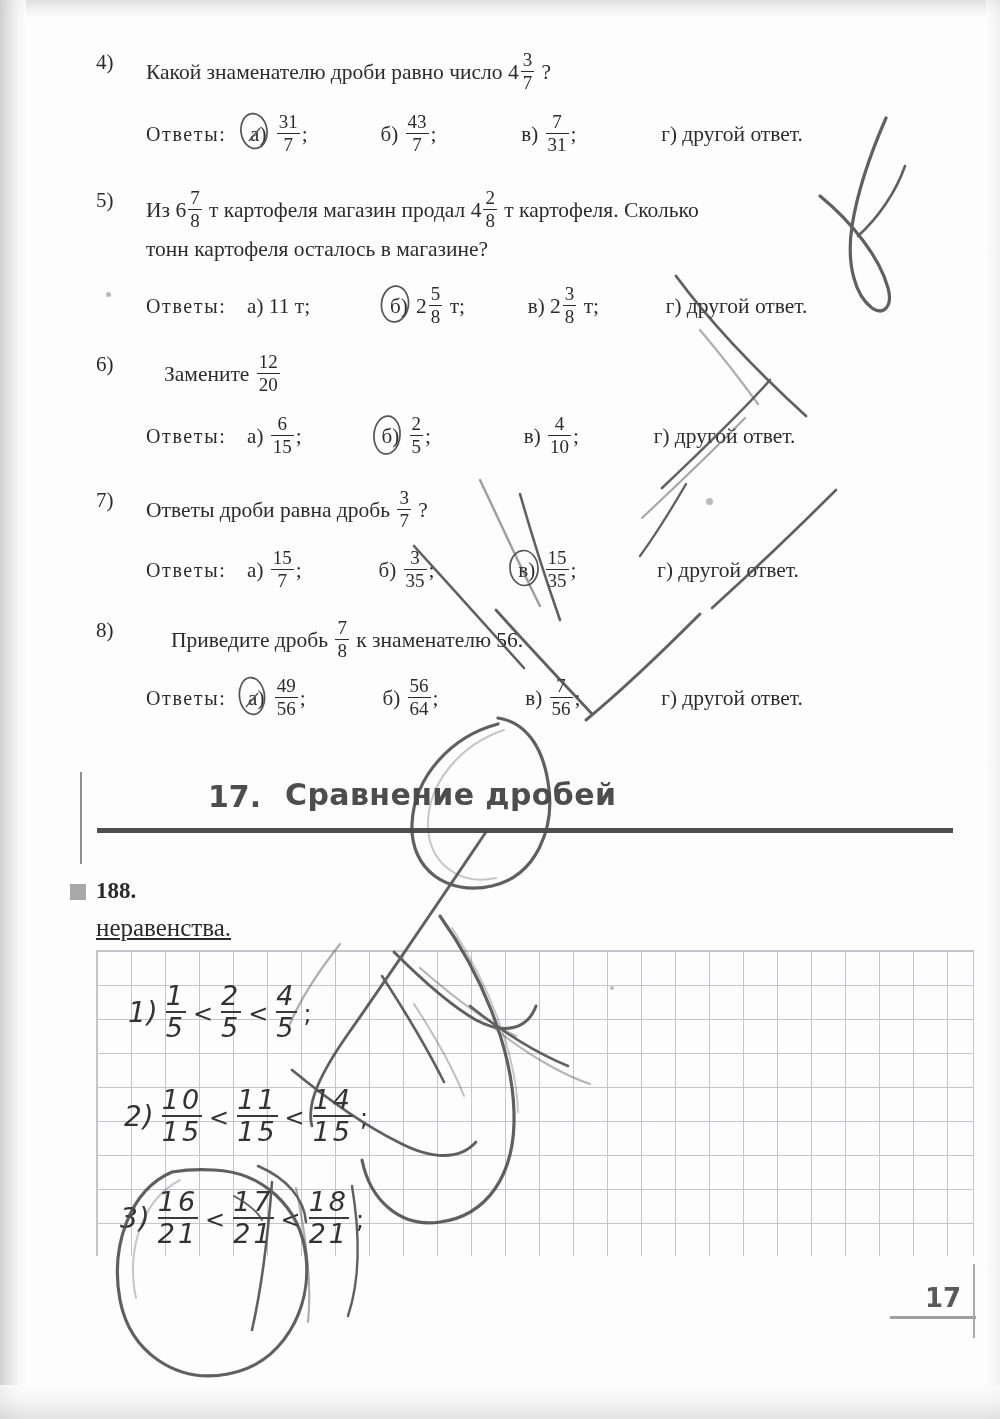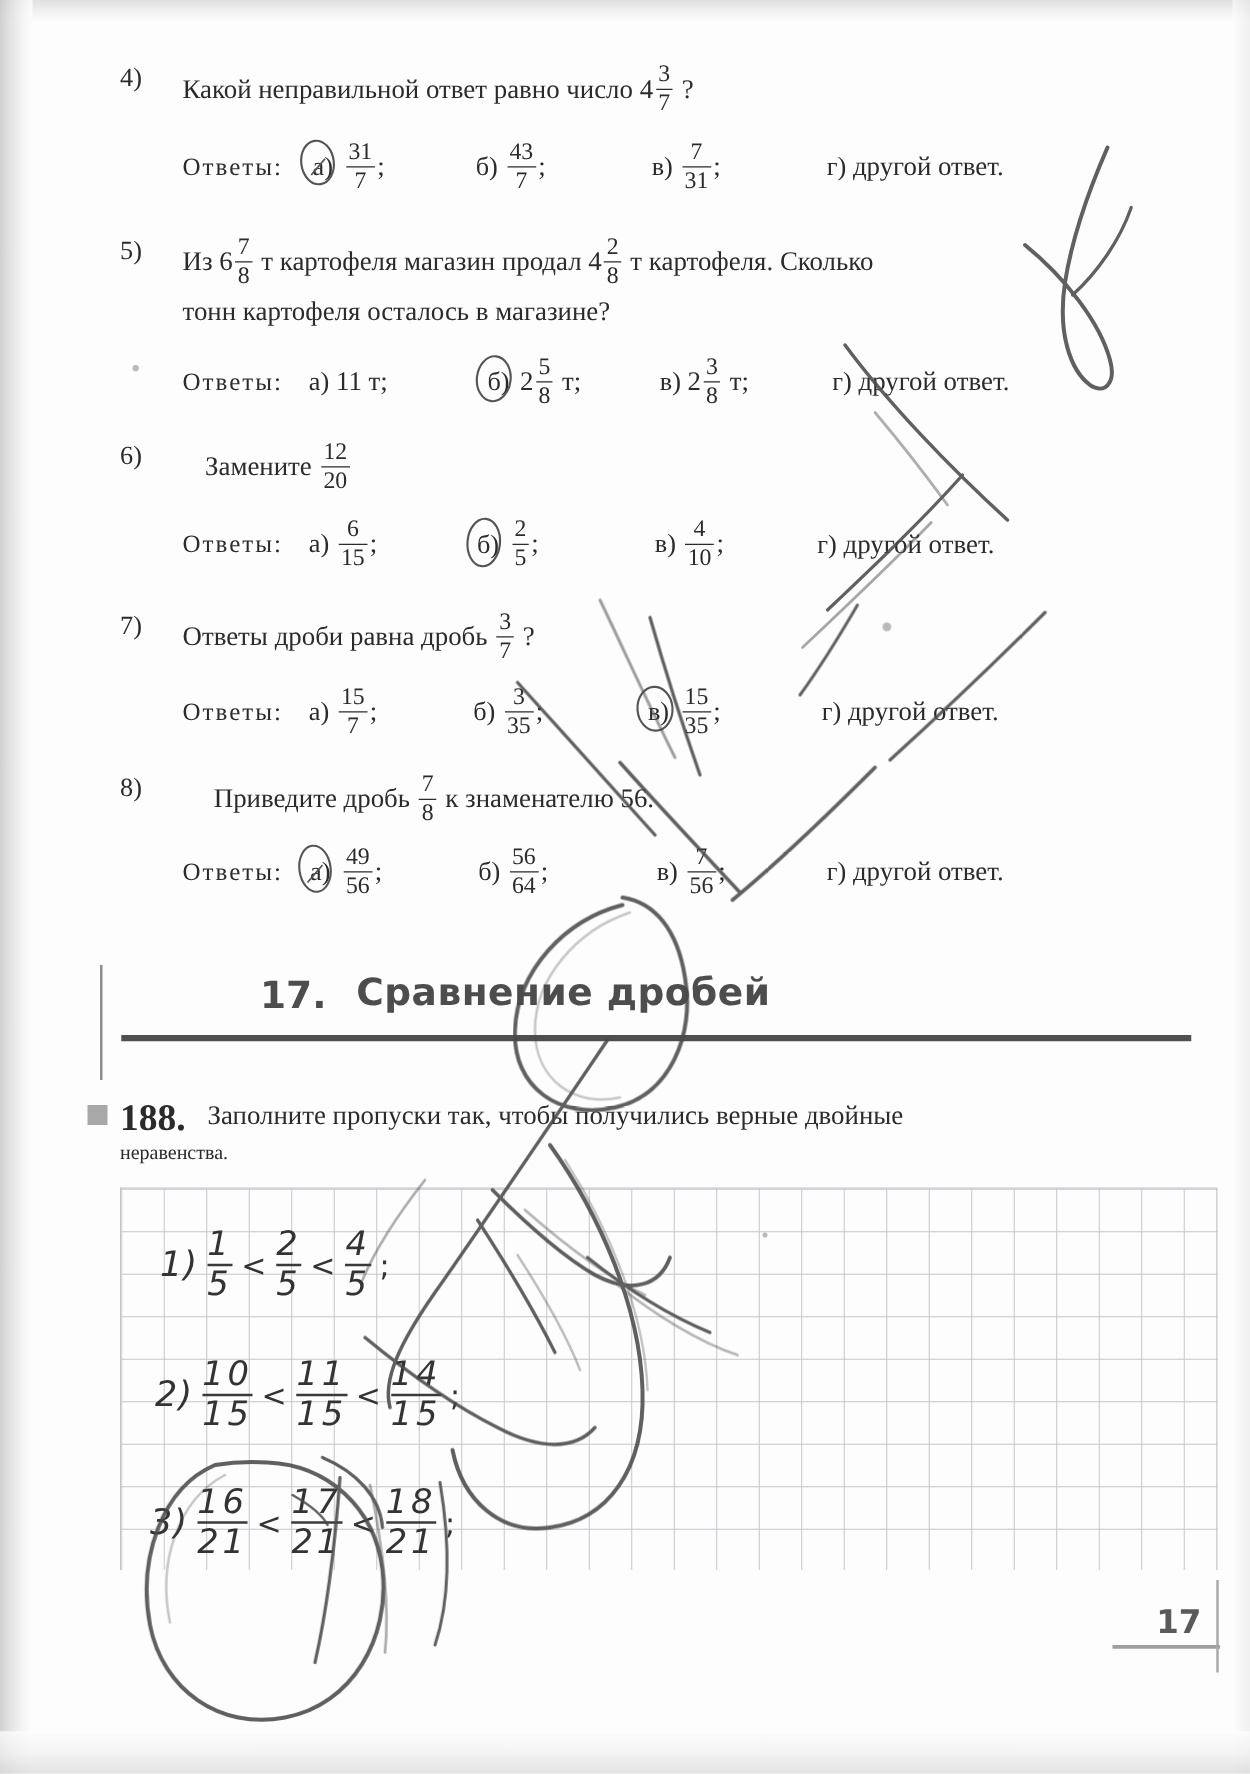--- a/index.html
+++ b/index.html
@@ -110,29 +110,29 @@
   }
 
   
   #task-bullet {
     position: absolute; left: 70px; top: 884px;
     width: 16px; height: 16px; background: #a8a8a8;
   }
   #task-num {
     position: absolute; left: 96px; top: 878px;
     font-family: "Liberation Serif", serif;
-    font-weight: bold; font-size: 30px; color: #2b2b2b;
+    font-weight: bold; font-size: 23px; color: #2b2b2b;
   }
   #task-text-1 {
     position: absolute; left: 166px; top: 880px;
     font-size: 21.5px; white-space: nowrap;
   }
   #task-text-2 {
     position: absolute; left: 96px; top: 914px;
-    font-size: 16px; white-space: nowrap;
+    font-size: 25px; white-space: nowrap; text-decoration: underline;
   }
 
   
   #grid {
     position: absolute;
     left: 96px; top: 950px;
     width: 878px; height: 306px;
     background-image:
       linear-gradient(to right, #b9bcc2 1px, transparent 1px),
       linear-gradient(to bottom, #b9bcc2 1px, transparent 1px);
@@ -195,21 +195,21 @@
 
 <div id="page">
 
   <div class="edge-top"></div>
   <div class="edge-left"></div>
   <div class="edge-right"></div>
   <div class="edge-bottom"></div>
 
   <div class="qnum" style="left:96px; top:50px;">4)</div>
   <div class="qtext" style="left:146px; top:50px;">
-    <span>Какой неправильной ответ равно число</span>
+    <span>Какой знаменателю дроби равно число</span>
     <span class="mixed">
       <span class="whole">4</span><span class="frac"><span class="num">3</span><span class="bar"></span><span class="den">7</span></span>
     </span>
     <span>?</span>
   </div>
 
   <div class="ansrow" style="left:146px; top:112px;">
     <span class="otv">Ответы:</span>
     <span style="display:inline-block; width:10px;"></span>
     <span class="opt">
@@ -373,21 +373,20 @@
     </span>
   </div>
 
   <div id="heading-vbar"></div>
   <div id="heading-num">17.</div>
   <div id="heading-title" style="left:285px;">Сравнение дробей</div>
   <div id="heading-rule"></div>
 
   <div id="task-bullet"></div>
   <div id="task-num">188.</div>
-  <div id="task-text-1">Заполните пропуски так, чтобы получились верные двойные</div>
   <div id="task-text-2">неравенства.</div>
 
   <div id="grid"></div>
 
   <div class="hw hw-line" style="left:128px; top:982px;">
     <span class="idx">1)</span><span class="hfrac"><span class="n">1</span><span class="b"></span><span class="d">5</span></span><span class="lt">&lt;</span><span class="hfrac"><span class="n">2</span><span class="b"></span><span class="d">5</span></span><span class="lt">&lt;</span><span class="hfrac"><span class="n">4</span><span class="b"></span><span class="d">5</span></span><span class="lt">;</span>
   </div>
 
   <div class="hw hw-line" style="left:124px; top:1086px;">
     <span class="idx">2)</span><span class="hfrac"><span class="n">10</span><span class="b"></span><span class="d">15</span></span><span class="lt">&lt;</span><span class="hfrac"><span class="n">11</span><span class="b"></span><span class="d">15</span></span><span class="lt">&lt;</span><span class="hfrac"><span class="n">14</span><span class="b"></span><span class="d">15</span></span><span class="lt">;</span>

